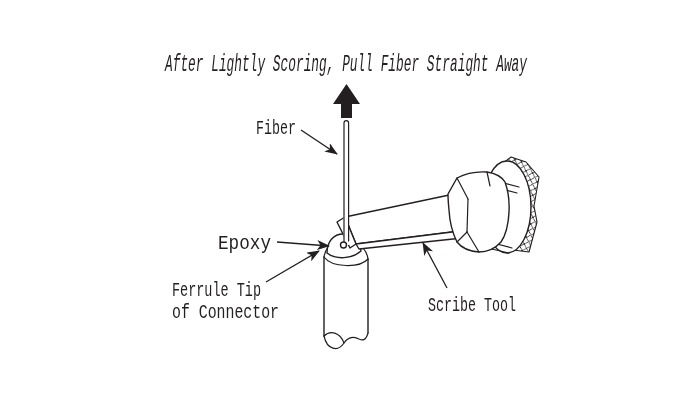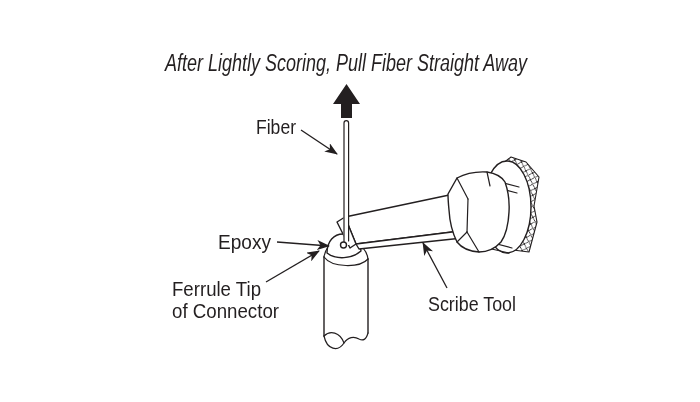--- a/index.html
+++ b/index.html
@@ -1,18 +1,18 @@
 <!DOCTYPE html>
 <html><head>
 <meta charset="utf-8">
 <style>
   html,body{margin:0;padding:0;background:#ffffff;}
   .stage{
     width:700px;height:402px;background:#ffffff;position:relative;overflow:hidden;
-    font-family:Liberation Sans, sans-serif;
+    font-family:Liberation Mono, monospace;
   }
   svg{display:block;}
   .outline{fill:#ffffff;stroke:#231f20;stroke-width:1.4;stroke-linejoin:round;}
   .line{fill:none;stroke:#231f20;stroke-width:1.4;stroke-linecap:round;}
   .thin{fill:none;stroke:#231f20;stroke-width:1.2;stroke-linecap:round;}
   .leader{fill:none;stroke:#231f20;stroke-width:1.3;}
   .solid{fill:#231f20;stroke:none;}
   .lbl{fill:#231f20;font-size:20px;font-weight:400;}
   .ttl{fill:#231f20;font-size:23px;font-style:italic;font-weight:400;}
 </style>

